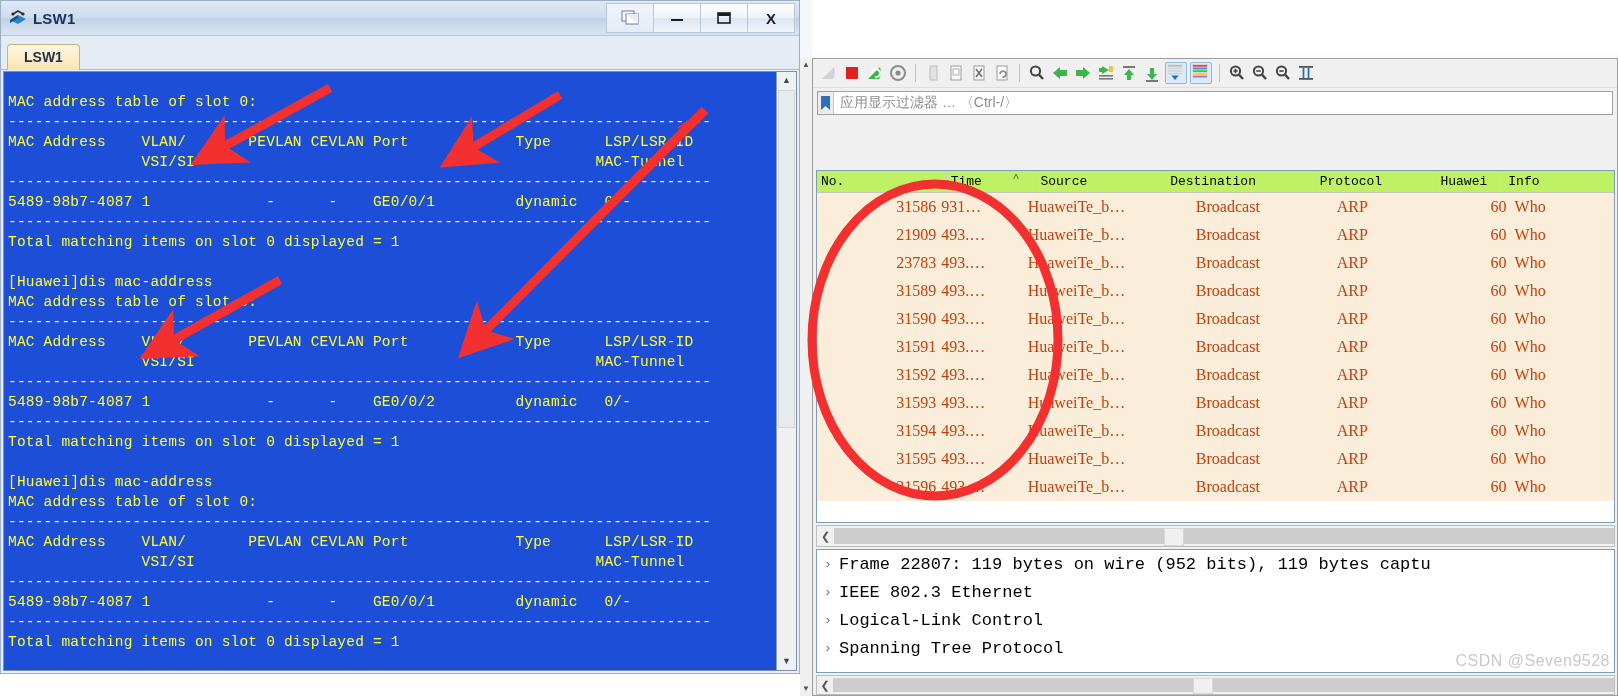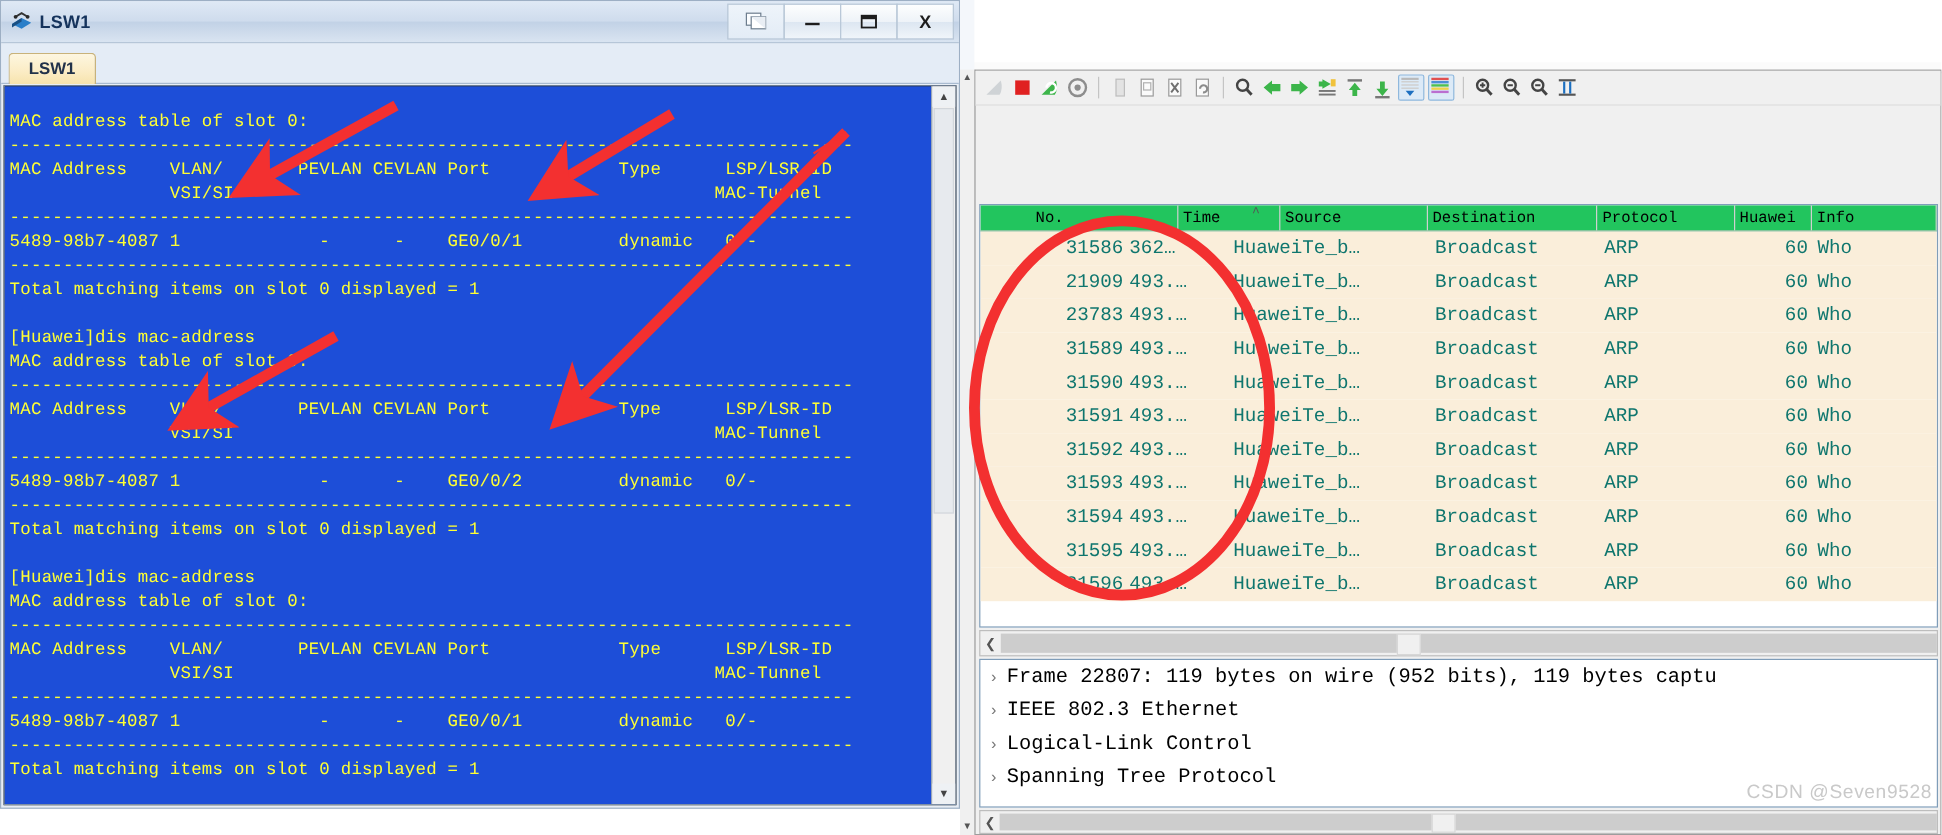--- a/index.html
+++ b/index.html
@@ -119,30 +119,30 @@
   }
   #ws-filter .ph{
     font-size:14px;color:#8d8d8d;padding-left:6px;white-space:nowrap;
   }
   
   #pkt-panel{
     position:absolute;left:3px;right:2px;top:111px;height:353px;
     border:1px solid #7f9db9;background:#fff;box-sizing:border-box;overflow:hidden;
   }
   #pkt-head{
-    display:flex;height:21px;background:#22c55e;border-bottom:1px solid #c6c6c6;
-    font-family:"Liberation Mono","DejaVu Sans Mono",monospace;font-size:13px;color:#000;padding-left:42px;
+    display:flex;height:21px;background:#bef264;border-bottom:1px solid #c6c6c6;
+    font-family:"Liberation Mono","DejaVu Sans Mono",monospace;font-size:13px;color:#000;
   }
   #pkt-head .hc{
     border-right:1px solid #d0d0d0;padding-left:4px;box-sizing:border-box;line-height:21px;
     overflow:hidden;white-space:nowrap;position:relative;
   }
   #pkt-head .hc .caret{position:absolute;right:16px;top:-3px;font-size:11px;color:#555;}
   #pkt-rows{
-    font-family:Liberation Mono, monospace;font-size:16px;color:#0f766e;
+    font-family:Liberation Serif, serif;font-size:16px;color:#c2410c;
   }
   .pkt-row{
     display:flex;height:28px;align-items:center;background:#faeeda;
   }
   .pkt-row .c{box-sizing:border-box;white-space:nowrap;overflow:hidden;}
   .c-no{text-align:right;padding-right:3px;}
   .c-time{text-align:left;padding-left:2px;}
   .c-src{padding-left:4px;}
   .c-dst{padding-left:4px;margin-left:46px;}
   .c-proto{padding-left:4px;}
@@ -398,35 +398,43 @@
         </svg></div>
     <div class="tbi">
       <svg width="20" height="20" viewBox="0 0 20 20">
           <rect x="3" y="3" width="14" height="1.8" fill="#555"></rect>
           <rect x="3" y="15" width="14" height="1.8" fill="#555"></rect>
           <rect x="6.6" y="5" width="1.8" height="10" fill="#1c6fc0"></rect>
           <rect x="11.6" y="5" width="1.8" height="10" fill="#1c6fc0"></rect>
         </svg></div>
   </div>
 
+  <div id="ws-filter">
+    <div class="bookmark">
+      <svg width="11" height="16" viewBox="0 0 11 16" style="margin:3px 0 0 2px;">
+          <path d="M1 1 H10 V15 L5.5 11 L1 15 Z" fill="#2f6fba"></path>
+        </svg>
+    </div>
+    <div class="ph">应用显示过滤器 … 〈Ctrl-/〉</div>
+  </div>
 
   <div id="pkt-panel">
     <div id="pkt-head">
       <div class="hc" style="width:130px;">No.</div>
       <div class="hc" style="width:90px;"><span>Time</span><span class="caret">^</span></div>
       <div class="hc" style="width:130px;">Source</div>
       <div class="hc" style="width:150px;">Destination</div>
       <div class="hc" style="width:121px;">Protocol</div>
       <div class="hc" style="width:68px;">Huawei</div>
       <div class="hc" style="width:110px;">Info</div>
     </div>
     <div id="pkt-rows">
         <div class="pkt-row">
           <div class="c c-no" style="width: 130px;">31586</div>
-          <div class="c c-time" style="width: 90px;">362…</div>
+          <div class="c c-time" style="width: 90px;">931…</div>
           <div class="c c-src" style="width: 130px;">HuaweiTe_b…</div>
           <div class="c c-dst" style="width: 150px;">Broadcast</div>
           <div class="c c-proto" style="width: 121px;">ARP</div>
           <div class="c c-len" style="width: 68px;">60</div>
           <div class="c c-info" style="width: 110px;">Who</div>
         </div>
         <div class="pkt-row">
           <div class="c c-no" style="width: 130px;">21909</div>
           <div class="c c-time" style="width: 90px;">493.…</div>
           <div class="c c-src" style="width: 130px;">HuaweiTe_b…</div>

